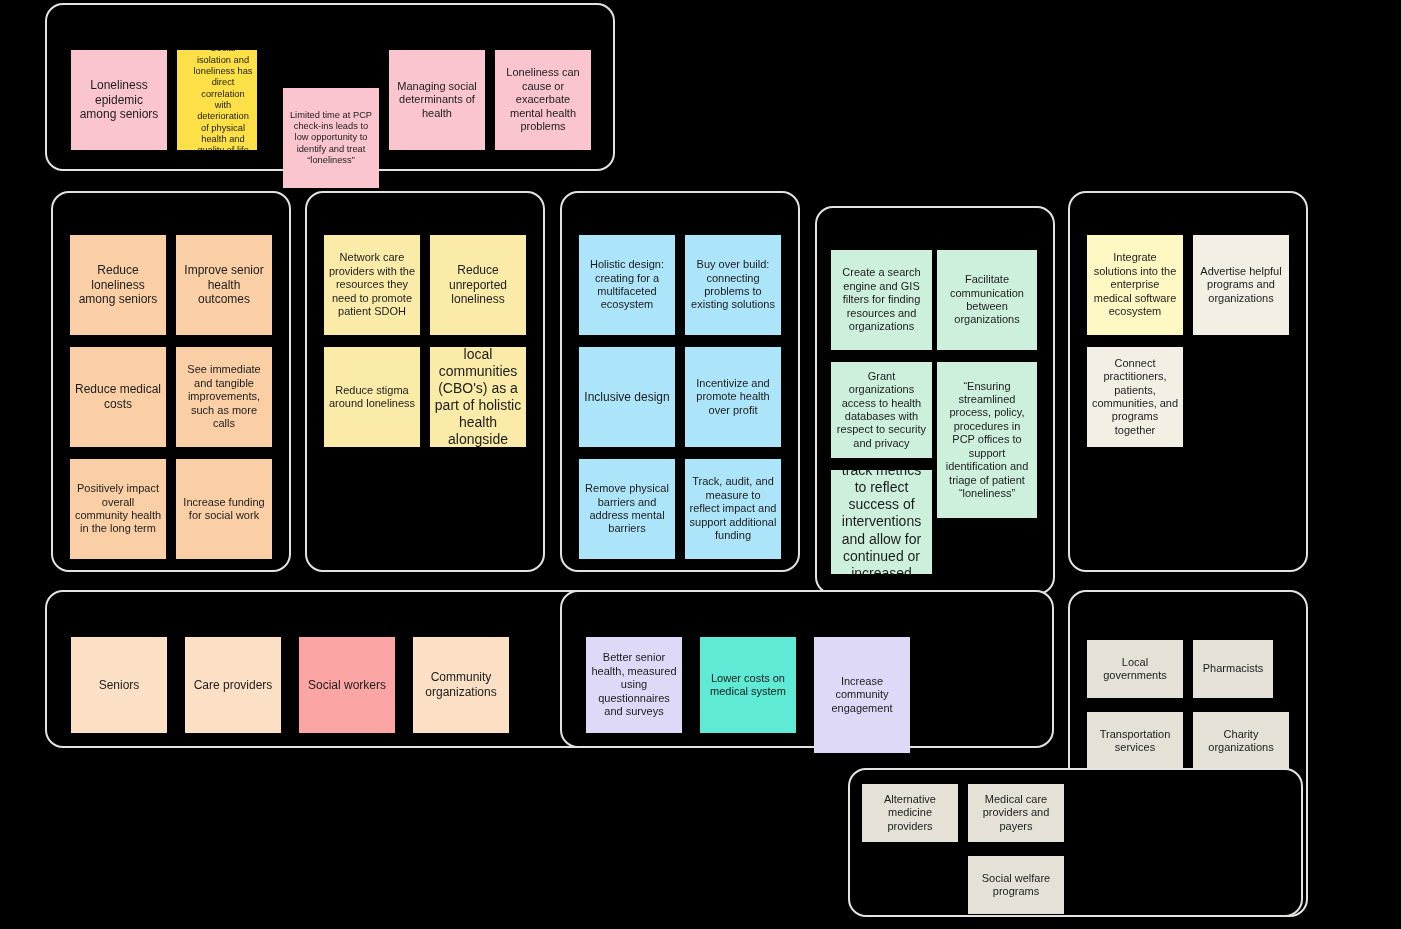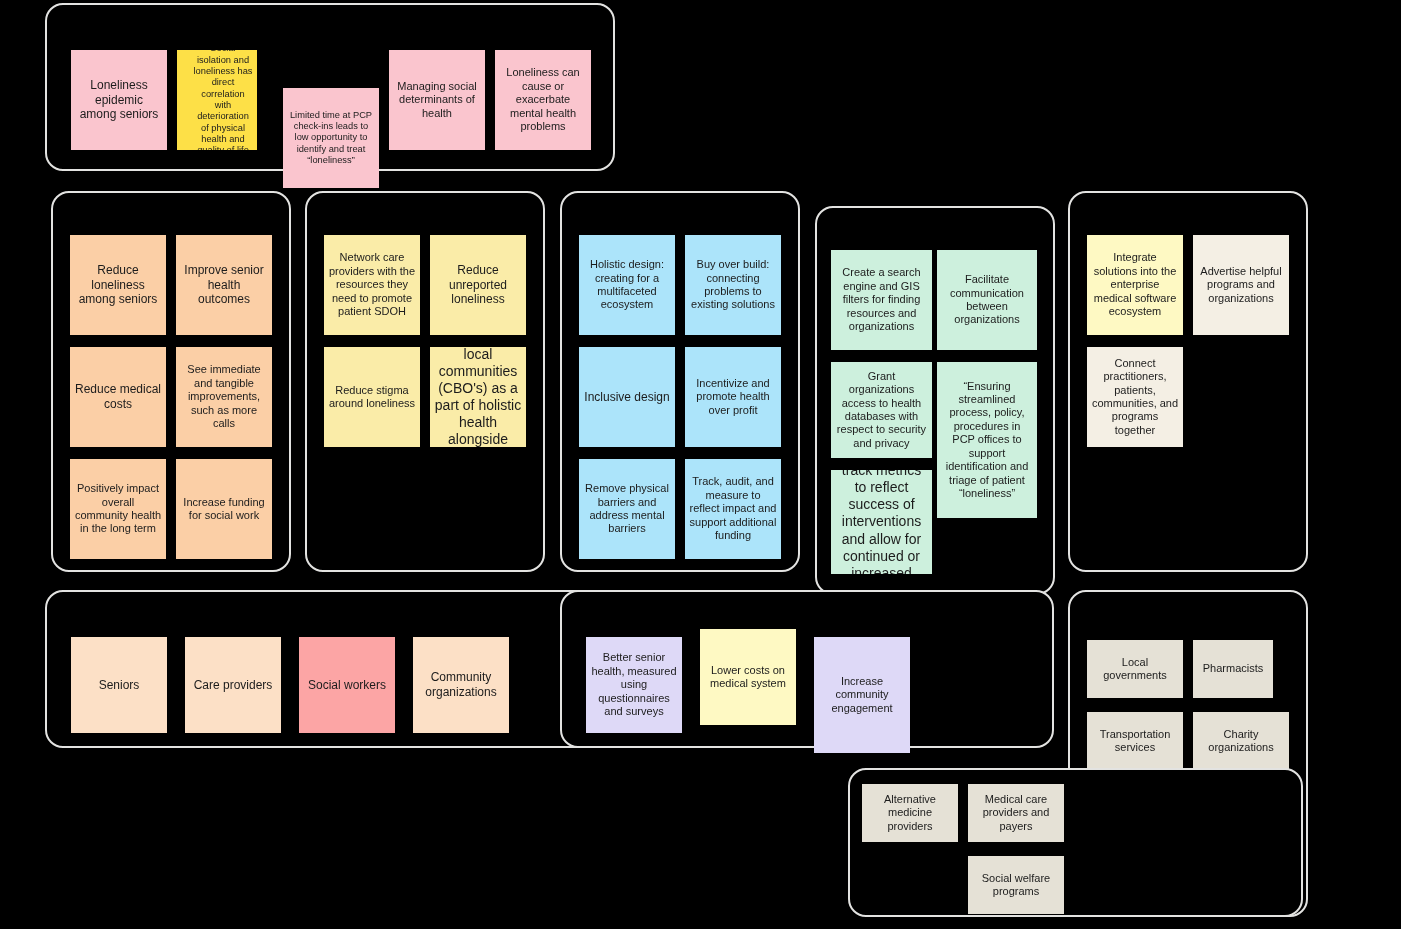--- a/index.html
+++ b/index.html
@@ -110,21 +110,21 @@
       <div class="cards">
         <div class="note fs12" style="left: 24px; top: 45px; width: 96px; height: 96px; background: rgb(252, 224, 198); color: rgb(28, 28, 28);">Seniors</div>
         <div class="note fs12" style="left: 138px; top: 45px; width: 96px; height: 96px; background: rgb(252, 224, 198); color: rgb(28, 28, 28);">Care providers</div>
         <div class="note fs12" style="left: 252px; top: 45px; width: 96px; height: 96px; background: #fca5a5; color: rgb(28, 28, 28);">Social workers</div>
         <div class="note fs12" style="left: 366px; top: 45px; width: 96px; height: 96px; background: rgb(252, 224, 198); color: rgb(28, 28, 28);">Community organizations</div>
       </div>
     </div>
     <div class="group" style="left: 560px; top: 590px; width: 494px; height: 158px; border-color: rgb(227, 227, 225);">
       <div class="cards">
         <div class="note fs11" style="left: 24px; top: 45px; width: 96px; height: 96px; background: rgb(222, 217, 247); color: rgb(28, 28, 28);">Better senior health, measured using questionnaires and surveys</div>
-        <div class="note fs11" style="left: 138px; top: 37px; width: 96px; height: 96px; background: #fef9c3; color: rgb(28, 28, 28);">Lower costs on medical system</div>
+        <div class="note fs11" style="left: 138px; top: 45px; width: 96px; height: 96px; background: #5eead4; color: rgb(28, 28, 28);">Lower costs on medical system</div>
         <div class="note fs11" style="left: 252px; top: 45px; width: 96px; height: 116px; background: rgb(222, 217, 247); color: rgb(28, 28, 28);">Increase community engagement</div>
       </div>
     </div>
     <div class="group" style="left: 1068px; top: 590px; width: 240px; height: 327px; border-color: rgb(227, 227, 225);">
       <div class="cards">
         <div class="note fs11" style="left: 17px; top: 48px; width: 96px; height: 58px; background: rgb(229, 225, 214); color: rgb(28, 28, 28);">Local governments</div>
         <div class="note fs11" style="left: 123px; top: 48px; width: 80px; height: 58px; background: rgb(229, 225, 214); color: rgb(28, 28, 28);">Pharmacists</div>
         <div class="note fs11" style="left: 17px; top: 120px; width: 96px; height: 58px; background: rgb(229, 225, 214); color: rgb(28, 28, 28);">Transportation services</div>
         <div class="note fs11" style="left: 123px; top: 120px; width: 96px; height: 58px; background: rgb(229, 225, 214); color: rgb(28, 28, 28);">Charity organizations</div>
         <div class="note fs11" style="left: 17px; top: 192px; width: 96px; height: 58px; background: rgb(229, 225, 214); color: rgb(28, 28, 28);">CBOs and volunteers</div>

